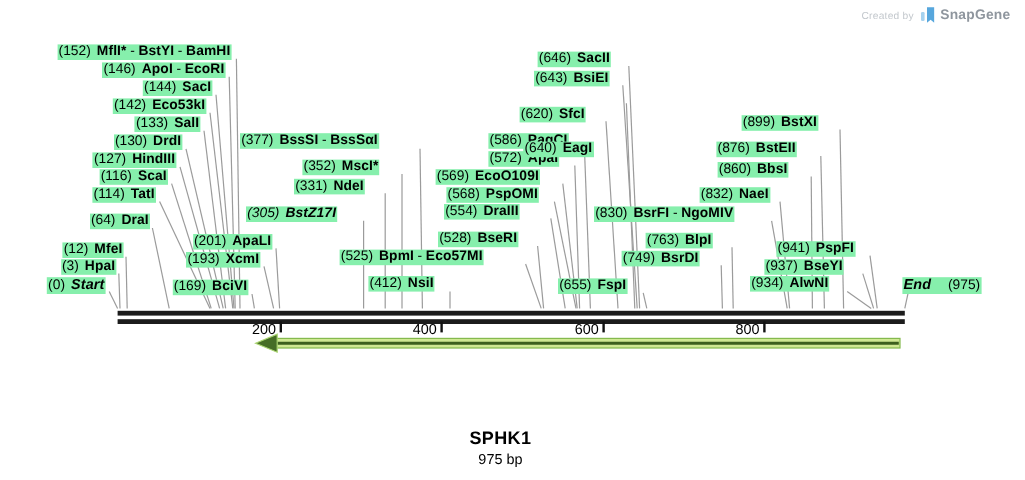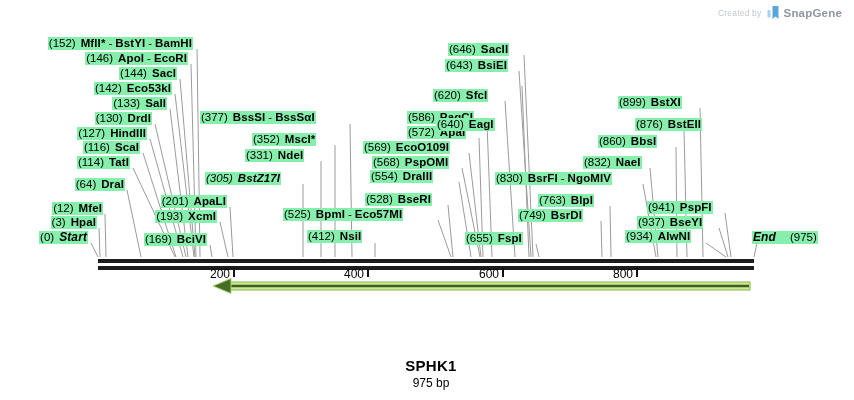--- a/index.html
+++ b/index.html
@@ -18,21 +18,21 @@
   .site-label .sep{font-weight:normal;padding:0 3px;}
   .site-label.italic b{font-style:italic;font-size:12px;}
   .site-label.num-after .num{margin-left:14px;margin-right:0;}
   .tick-num{position:absolute;font-size:12px;line-height:12px;}
   .tick-mark{position:absolute;width:2px;height:9px;background:#111;}
   #watermark{
     position:absolute;top:5px;right:12px;display:flex;align-items:center;gap:5px;
   }
   #created-by{font-size:8.5px;color:#c3c8cd;letter-spacing:.2px;}
   #brand-name{font-size:11.5px;color:#8f969e;font-weight:600;letter-spacing:.2px;}
-  #footer{position:absolute;left:18px;top:357px;width:826px;text-align:center;}
+  #footer{position:absolute;left:4px;top:357px;width:826px;text-align:center;}
   #seq-title{font-size:15px;font-weight:bold;letter-spacing:.3px;}
   #seq-length{font-size:12px;margin-top:2px;}
 </style>
 </head>
 <body>
 
 <div id="canvas">
 
   <svg id="map-svg">
       <line x1="91" y1="243" x2="98" y2="257" stroke="#9b9b9b" stroke-width="1"></line>
@@ -121,21 +121,21 @@
       <div class="site-label" style="top: 89px; left: 433px;"><span class="num">(620)</span><b>SfcI</b></div>
       <div class="site-label" style="top: 74px; left: 436px; margin-top: 44px;"><span class="num">(640)</span><b>EagI</b></div>
       <div class="site-label" style="top: 59px; left: 445px;"><span class="num">(643)</span><b>BsiEI</b></div>
       <div class="site-label" style="top: 43px; left: 448px;"><span class="num">(646)</span><b>SacII</b></div>
       <div class="site-label" style="top: 232px; left: 465px;"><span class="num">(655)</span><b>FspI</b></div>
       <div class="site-label" style="top: 209px; left: 518px;"><span class="num">(749)</span><b>BsrDI</b></div>
       <div class="site-label" style="top: 194px; left: 538px;"><span class="num">(763)</span><b>BlpI</b></div>
       <div class="site-label" style="top: 172px; left: 495px;"><span class="num">(830)</span><b>BsrFI</b><span class="sep">-</span><b>NgoMIV</b></div>
       <div class="site-label" style="top: 156px; left: 583px;"><span class="num">(832)</span><b>NaeI</b></div>
       <div class="site-label" style="top: 135px; left: 598px;"><span class="num">(860)</span><b>BbsI</b></div>
-      <div class="site-label" style="top: 118px; left: 597px; margin-left: 38px;"><span class="num">(876)</span><b>BstEII</b></div>
+      <div class="site-label" style="top: 118px; left: 597px;"><span class="num">(876)</span><b>BstEII</b></div>
       <div class="site-label" style="top: 96px; left: 618px;"><span class="num">(899)</span><b>BstXI</b></div>
       <div class="site-label" style="top: 230px; left: 625px;"><span class="num">(934)</span><b>AlwNI</b></div>
       <div class="site-label" style="top: 216px; left: 637px;"><span class="num">(937)</span><b>BseYI</b></div>
       <div class="site-label" style="top: 201px; left: 647px;"><span class="num">(941)</span><b>PspFI</b></div>
       <div class="site-label italic num-after" style="top: 231px; left: 752px;"><b>End</b><span class="num">(975)</span></div>
     </div>
   <div id="ticks-layer">
       <span class="tick-num" style="right: 624px; top: 268px;">200</span>
       <span class="tick-mark" style="left: 233px; top: 268px;"></span>
       <span class="tick-num" style="right: 490px; top: 268px;">400</span>

